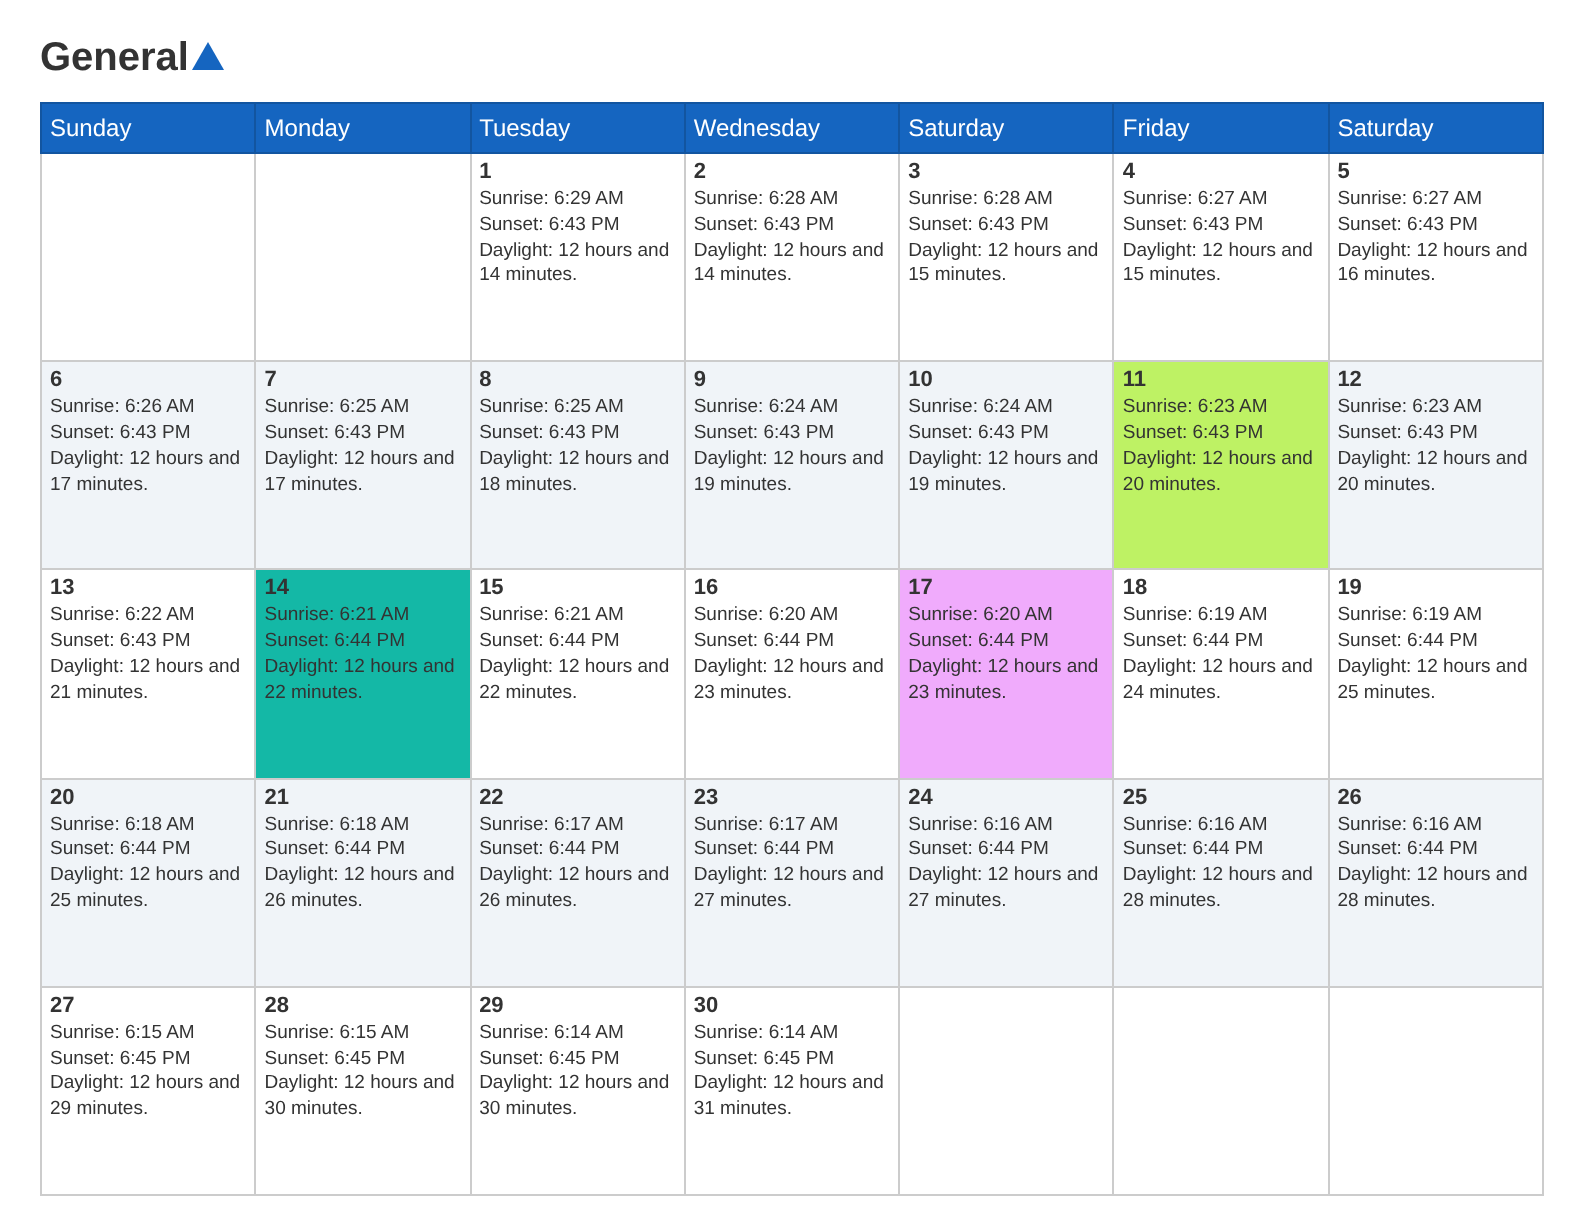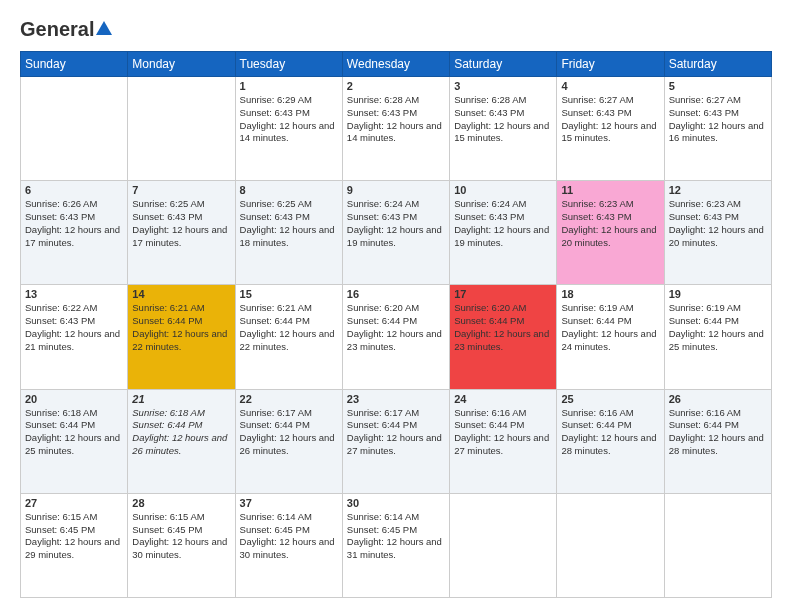--- a/index.html
+++ b/index.html
@@ -172,59 +172,59 @@
             <div class="day-info" style="white-space: pre-line;">Sunrise: 6:24 AM
 Sunset: 6:43 PM
 Daylight: 12 hours and 19 minutes.</div>
           </td>
           <td style="background: rgb(240, 244, 248);">
             <span class="day-num">10</span>
             <div class="day-info" style="white-space: pre-line;">Sunrise: 6:24 AM
 Sunset: 6:43 PM
 Daylight: 12 hours and 19 minutes.</div>
           </td>
-          <td style="background: #f9a8d4;">
+          <td style="background: #bef264;">
             <span class="day-num">11</span>
             <div class="day-info" style="white-space: pre-line;">Sunrise: 6:23 AM
 Sunset: 6:43 PM
 Daylight: 12 hours and 20 minutes.</div>
           </td>
           <td style="background: rgb(240, 244, 248);">
             <span class="day-num">12</span>
             <div class="day-info" style="white-space: pre-line;">Sunrise: 6:23 AM
 Sunset: 6:43 PM
 Daylight: 12 hours and 20 minutes.</div>
           </td>
         </tr>
         <tr>
           <td style="background: rgb(255, 255, 255);">
             <span class="day-num">13</span>
             <div class="day-info" style="white-space: pre-line;">Sunrise: 6:22 AM
 Sunset: 6:43 PM
 Daylight: 12 hours and 21 minutes.</div>
           </td>
-          <td style="background: #eab308;">
+          <td style="background: #14b8a6;">
             <span class="day-num">14</span>
             <div class="day-info" style="white-space: pre-line;">Sunrise: 6:21 AM
 Sunset: 6:44 PM
 Daylight: 12 hours and 22 minutes.</div>
           </td>
           <td style="background: rgb(255, 255, 255);">
             <span class="day-num">15</span>
             <div class="day-info" style="white-space: pre-line;">Sunrise: 6:21 AM
 Sunset: 6:44 PM
 Daylight: 12 hours and 22 minutes.</div>
           </td>
           <td style="background: rgb(255, 255, 255);">
             <span class="day-num">16</span>
             <div class="day-info" style="white-space: pre-line;">Sunrise: 6:20 AM
 Sunset: 6:44 PM
 Daylight: 12 hours and 23 minutes.</div>
           </td>
-          <td style="background: #ef4444;">
+          <td style="background: #f0abfc;">
             <span class="day-num">17</span>
             <div class="day-info" style="white-space: pre-line;">Sunrise: 6:20 AM
 Sunset: 6:44 PM
 Daylight: 12 hours and 23 minutes.</div>
           </td>
           <td style="background: rgb(255, 255, 255);">
             <span class="day-num">18</span>
             <div class="day-info" style="white-space: pre-line;">Sunrise: 6:19 AM
 Sunset: 6:44 PM
 Daylight: 12 hours and 24 minutes.</div>
@@ -236,21 +236,21 @@
 Daylight: 12 hours and 25 minutes.</div>
           </td>
         </tr>
         <tr>
           <td style="background: rgb(240, 244, 248);">
             <span class="day-num">20</span>
             <div class="day-info" style="white-space: pre-line;">Sunrise: 6:18 AM
 Sunset: 6:44 PM
 Daylight: 12 hours and 25 minutes.</div>
           </td>
-          <td style="background: rgb(240, 244, 248); font-style: italic;">
+          <td style="background: rgb(240, 244, 248);">
             <span class="day-num">21</span>
             <div class="day-info" style="white-space: pre-line;">Sunrise: 6:18 AM
 Sunset: 6:44 PM
 Daylight: 12 hours and 26 minutes.</div>
           </td>
           <td style="background: rgb(240, 244, 248);">
             <span class="day-num">22</span>
             <div class="day-info" style="white-space: pre-line;">Sunrise: 6:17 AM
 Sunset: 6:44 PM
 Daylight: 12 hours and 26 minutes.</div>
@@ -287,21 +287,21 @@
 Sunset: 6:45 PM
 Daylight: 12 hours and 29 minutes.</div>
           </td>
           <td style="background: rgb(255, 255, 255);">
             <span class="day-num">28</span>
             <div class="day-info" style="white-space: pre-line;">Sunrise: 6:15 AM
 Sunset: 6:45 PM
 Daylight: 12 hours and 30 minutes.</div>
           </td>
           <td style="background: rgb(255, 255, 255);">
-            <span class="day-num">37</span>
+            <span class="day-num">29</span>
             <div class="day-info" style="white-space: pre-line;">Sunrise: 6:14 AM
 Sunset: 6:45 PM
 Daylight: 12 hours and 30 minutes.</div>
           </td>
           <td style="background: rgb(255, 255, 255);">
             <span class="day-num">30</span>
             <div class="day-info" style="white-space: pre-line;">Sunrise: 6:14 AM
 Sunset: 6:45 PM
 Daylight: 12 hours and 31 minutes.</div>
           </td>

